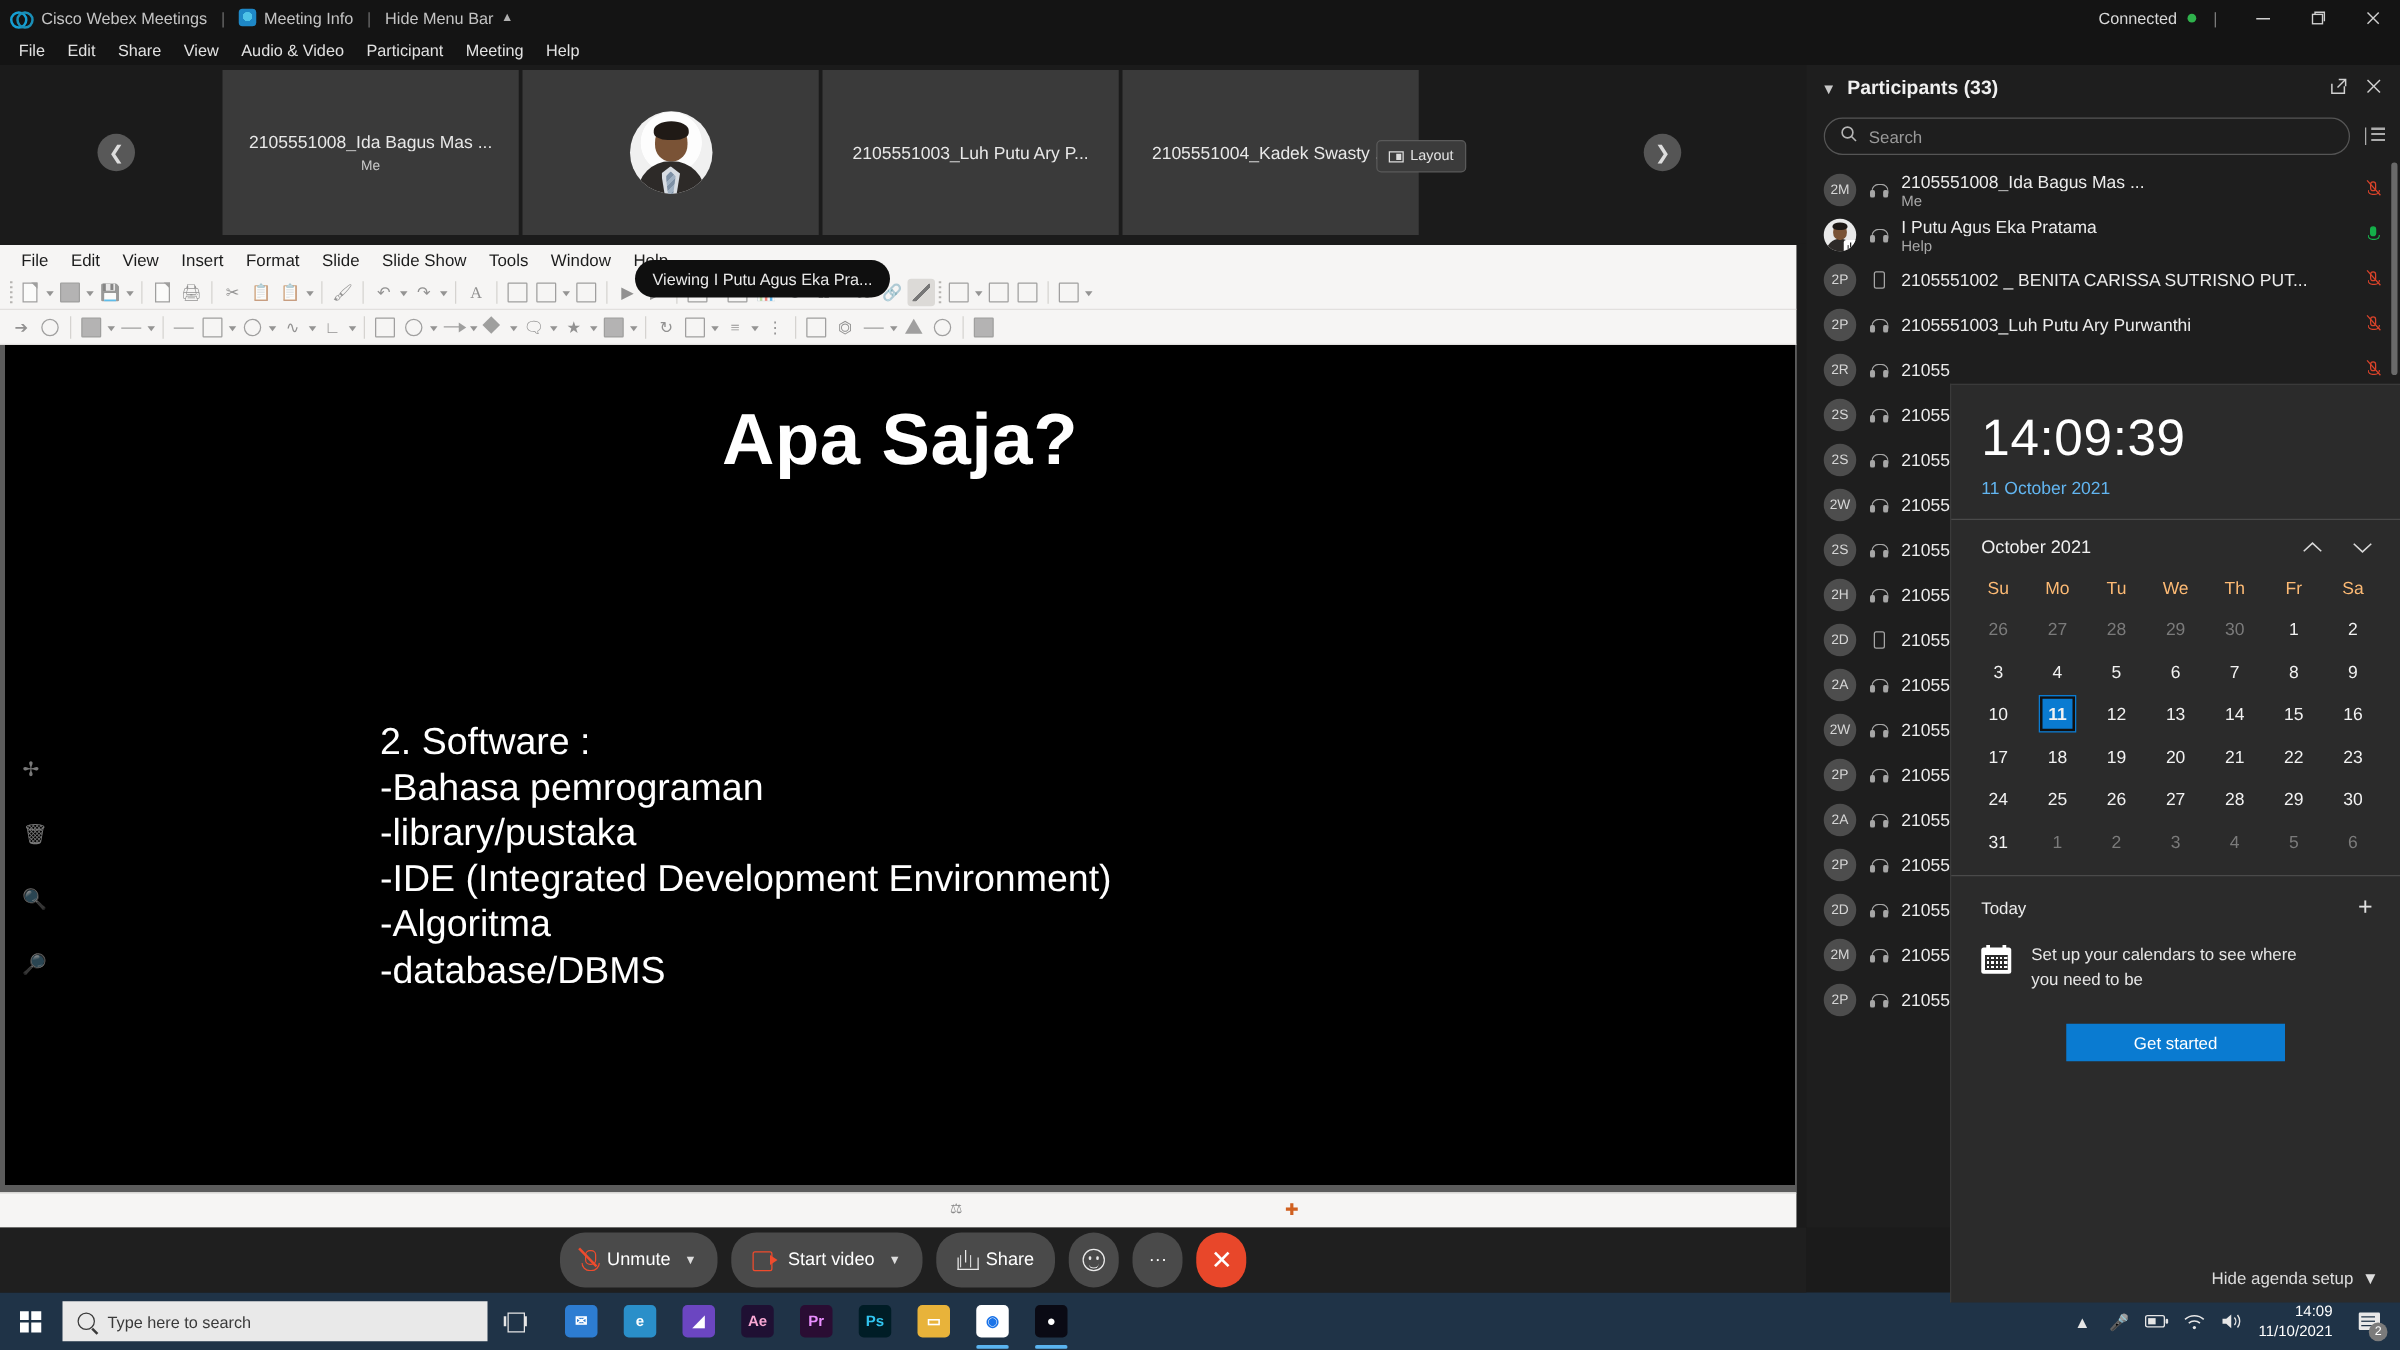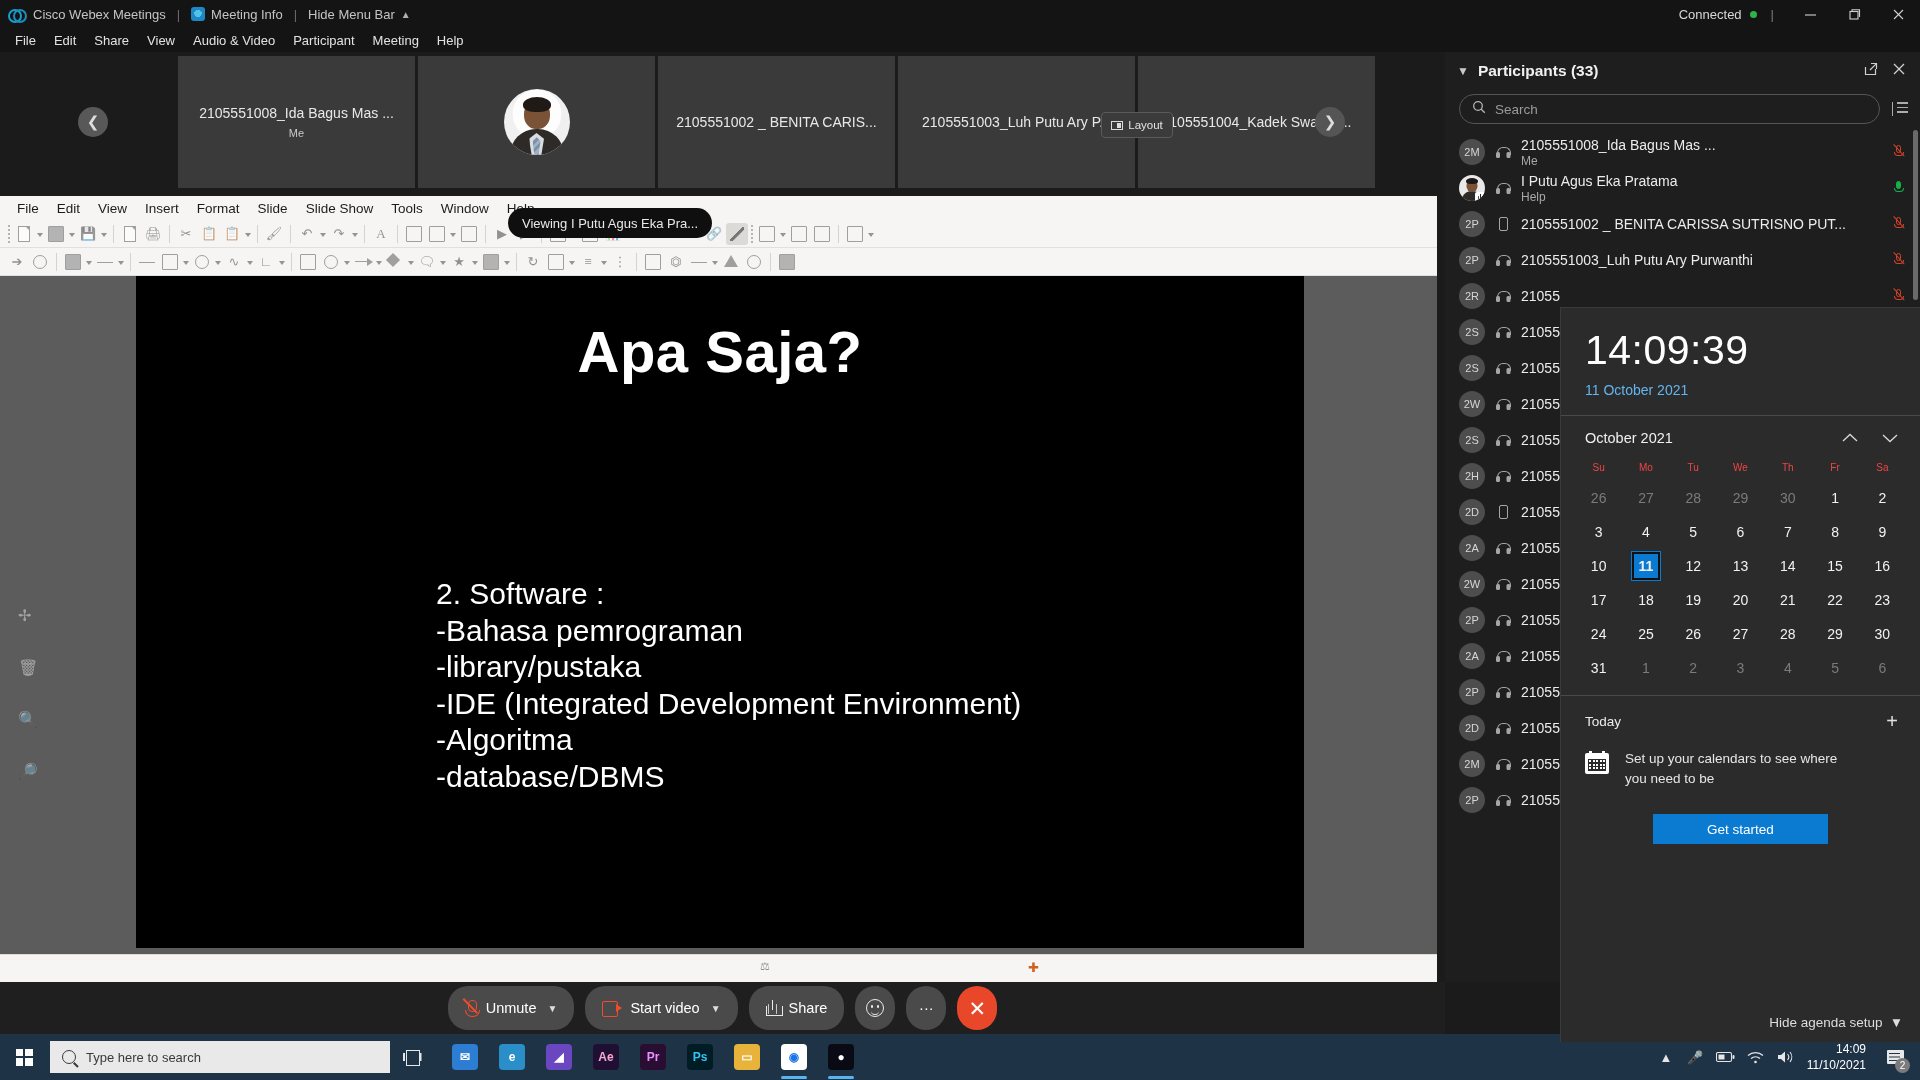--- a/index.html
+++ b/index.html
@@ -155,21 +155,21 @@
   .pen { position:absolute; left:4px; top:4px; width:14px;height:14px;background:linear-gradient(135deg,transparent 45%,#777 46% 60%,transparent 61%);}
   .glyph { position:absolute; inset:0; display:flex; align-items:center;justify-content:center;
     font-size:13px;color:#555;font-family:"Liberation Serif",serif;}
 
   
   .slide-wrap {
     position: absolute; left: 0; top: 80px; width: 1437px; height: 678px;
     background: #5c5c5c; display: flex; align-items: flex-start; justify-content: center;
   }
   .slide {
-    width: 1168px; height: 672px; background: #000; position: relative;
+    width: 1432px; height: 672px; background: #000; position: relative;
     margin-top: 0; margin-left: 3px;
     color: #fff;
   }
   .slide-title {
     position: absolute; left: 0; right: 0; top: 42px; text-align: center;
     font-size: 58px; font-weight: bold; letter-spacing: .5px;
     font-family: "Liberation Sans", sans-serif;
   }
   .slide-body {
     position: absolute; left: 300px; top: 300px; font-size: 30px; line-height: 1.22;
@@ -336,21 +336,21 @@
   .cal-divider { height: 1px; background: #4a4a4a; margin-top: 17px; }
   .cal-navrow {
     display: flex; align-items: center; padding: 14px 22px 8px 24px;
   }
   .cal-month { font-size: 14.5px; color: #f0f0f0; }
   .cal-navbtns { margin-left: auto; display: flex; gap: 24px; color: #d8d8d8; font-size: 14px; }
   .cal-grid {
     display: grid; grid-template-columns: repeat(7, 1fr); padding: 0 14px;
     row-gap: 0; text-align: center;
   }
-  .cal-dow { font-size: 10px; color: #ef4444; padding: 8px 0; }
+  .cal-dow { font-size: 14px; color: #fdba74; padding: 8px 0; }
   .cal-day {
     font-size: 14px; color: #f2f2f2; height: 34px; display: flex; align-items: center;
     justify-content: center;
   }
   .cal-day.dim { color: #7b7b7b; }
   .cal-day .sel {
     width: 28px; height: 28px; background: #0a7bd1; border: 2px solid #111;
     outline: 1px solid #0a7bd1;
     display: flex; align-items: center; justify-content: center; font-weight: bold;
   }
@@ -480,23 +480,20 @@
           <div class="tsub">Me</div>
         </div>
         <div class="thumb">
           <div class="avatar-circle">
             <div class="av-body"></div>
             <div class="av-shirt"></div>
             <div class="av-tie"></div>
             <div class="av-head"></div>
             <div class="av-hair"></div>
           </div>
-        </div>
-        <div class="thumb">
-          <div class="tname">2105551002 _ BENITA CARIS...</div>
         </div>
         <div class="thumb">
           <div class="tname">2105551003_Luh Putu Ary P...</div>
         </div>
         <div class="thumb">
           <div class="tname">2105551004_Kadek Swasty ...</div>
         </div>
       </div>
     <div class="strip-arrow right">❯</div>
     <div class="layout-btn">

